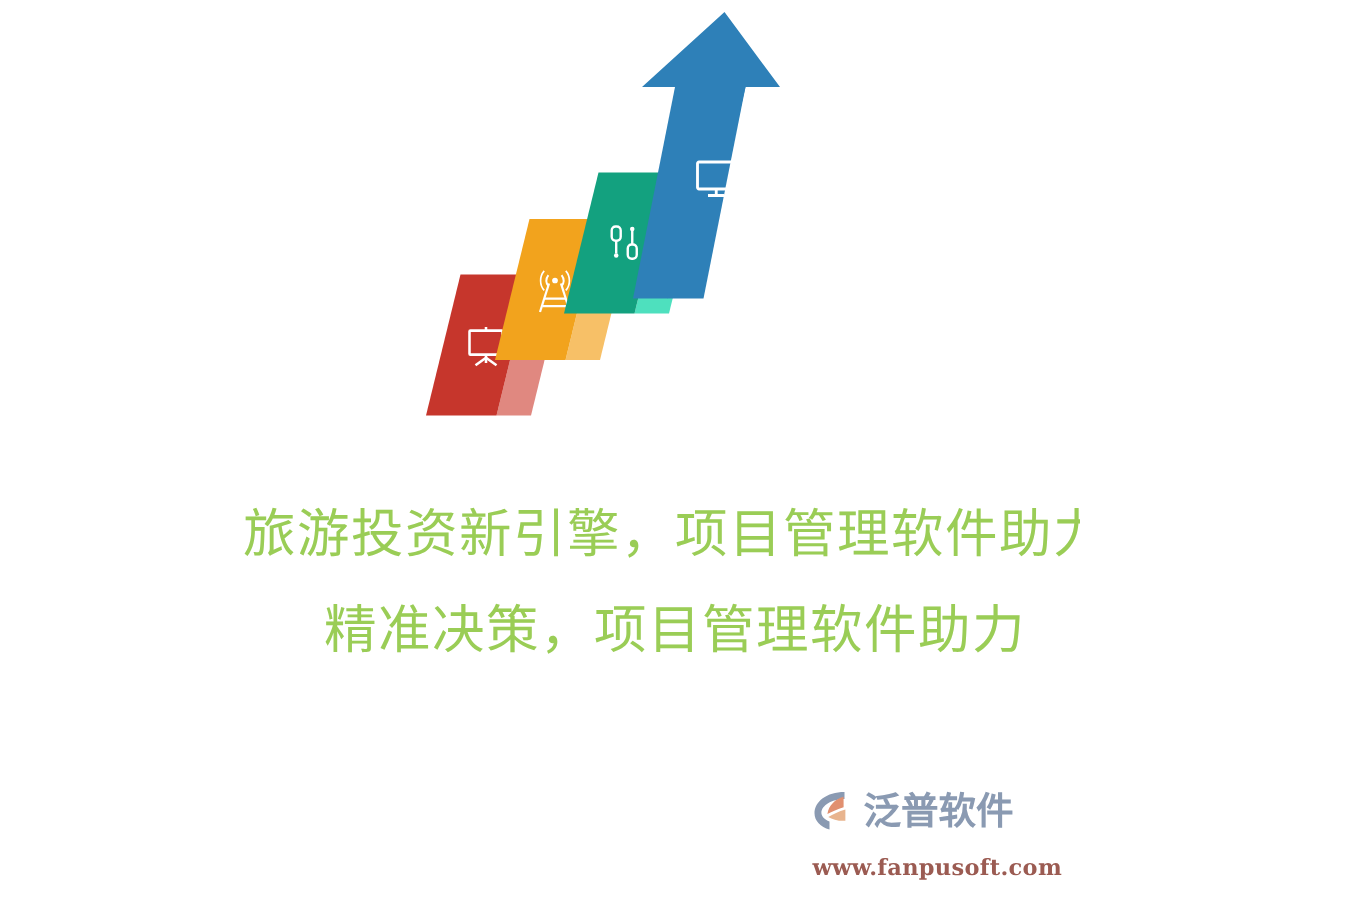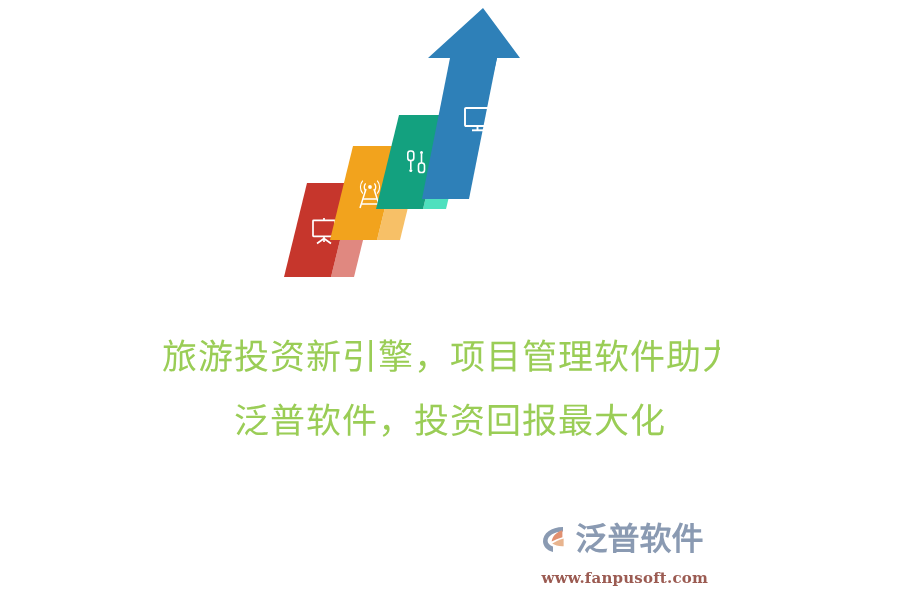--- a/index.html
+++ b/index.html
@@ -70,21 +70,21 @@
   }
   .wm-mark {
     width: 32px;
     height: 30px;
     margin-right: 3px;
     flex: 0 0 auto;
   }
   .wm-mark svg { display: block; width: 32px; height: 30px; }
   .wm-name {
     font-family: "DejaVu Sans", "Liberation Sans", sans-serif;
-    font-size: 32px;
+    font-size: 25px;
     font-weight: bold;
     color: #8A9AB2;
     letter-spacing: 0px;
     white-space: nowrap;
   }
   .wm-url {
     margin-top: 16px;
     margin-left: 1px;
     font-family: "DejaVu Serif", "Liberation Serif", serif;
     font-size: 15px;
@@ -157,21 +157,21 @@
           <line x1="12.5" y1="18" x2="12.5" y2="22"></line>
           <line x1="7" y1="22.3" x2="18" y2="22.3"></line>
         </g>
       </g>
 
     </svg>
   </div>
 
   <div class="headline">
     <span class="headline-line">旅游投资新引擎，项目管理软件助力</span>
-    <span class="headline-line">泛普软件，投资回报最大化</span>
+    <span class="headline-line">精准决策，项目管理软件助力</span>
   </div>
 
   <div class="watermark">
     <div class="wm-top">
       <span class="wm-mark">
         <svg viewBox="0 0 32 30" xmlns="http://www.w3.org/2000/svg" aria-hidden="true">
           <path d="M22,3 C10,3 2,9.5 2,17.2 C2,22.3 6,26.4 12,28 L12,22.6
                    C8.6,21.3 6.6,19.2 6.6,16.8 C6.6,12 13.4,7.6 22,7.6 Z" fill="#8A9AB2"></path>
           <path d="M21.4,6.2 C15.6,7.8 11.4,12.2 10.6,17.6 C13.6,16.2 17.4,14.4
                    21.4,13.2 Z" fill="#E19070"></path>

